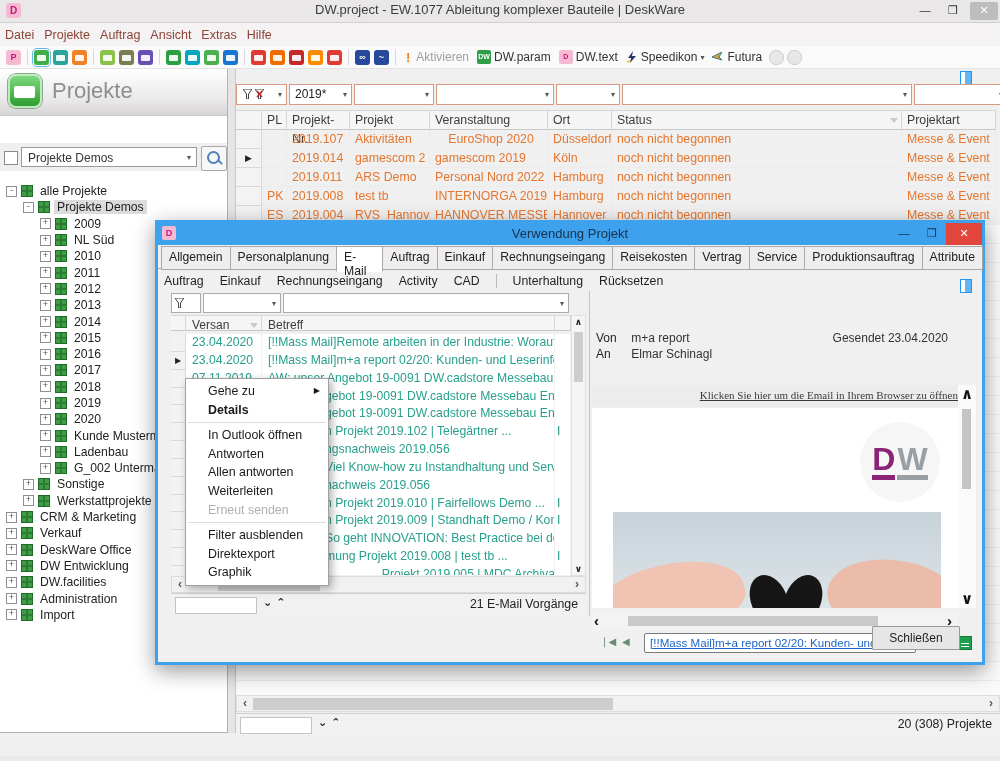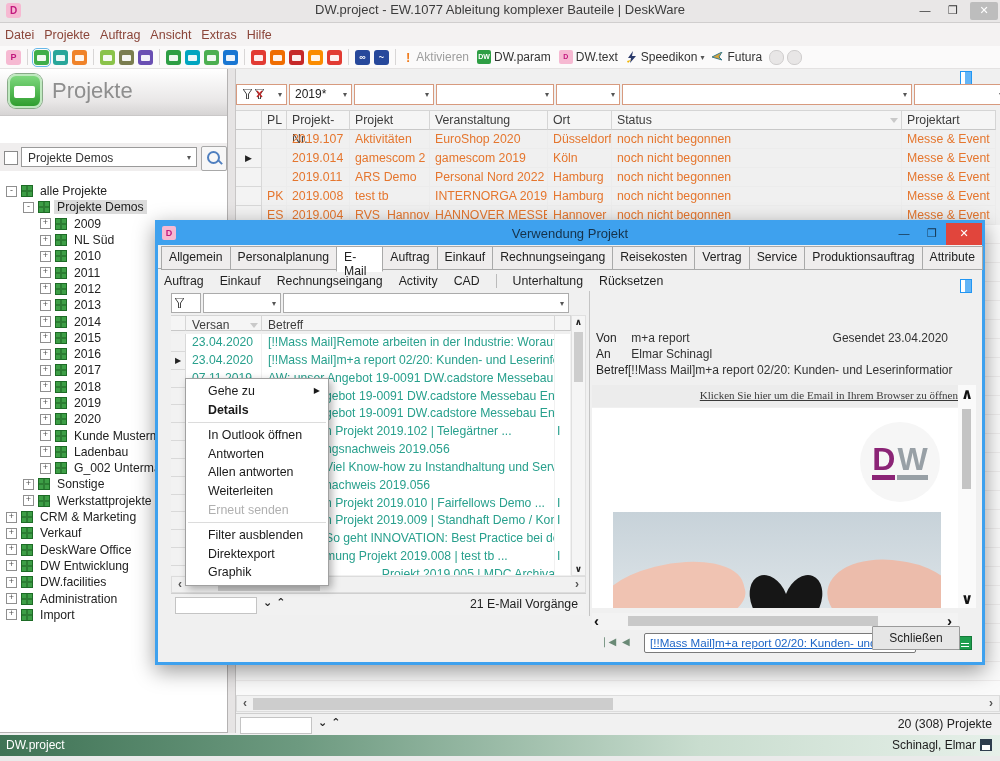--- a/index.html
+++ b/index.html
@@ -409,21 +409,21 @@
         <span class="hcell" style="width: 64px;">Ort</span>
         <span class="hcell" style="width: 290px;">Status<span class="sortg"></span></span>
         <span class="hcell" style="width: 94px;">Projektart</span>
       </div>
     <div class="gridrows">
         <div class="grow">
           <span class="gcell gut" style="width: 26px;"></span>
           <span class="gcell" style="width: 25px; color: rgb(229, 118, 46);"></span>
           <span class="gcell" style="width: 63px;">2019.107</span>
           <span class="gcell" style="width: 80px;">Aktivitäten</span>
-          <span class="gcell" style="width: 118px;">EuroShop 2020</span>
+          <span class="gcell" style="width: 118px; text-align: center;">EuroShop 2020</span>
           <span class="gcell" style="width: 64px;">Düsseldorf</span>
           <span class="gcell" style="width: 290px;">noch nicht begonnen</span>
           <span class="gcell" style="width: 94px;">Messe &amp; Event</span>
         </div>
         <div class="grow">
           <span class="gcell gut" style="width: 26px;">▶</span>
           <span class="gcell" style="width: 25px; color: rgb(229, 118, 46);"></span>
           <span class="gcell" style="width: 63px;">2019.014</span>
           <span class="gcell" style="width: 80px;">gamescom 2</span>
           <span class="gcell" style="width: 118px;">gamescom 2019</span>
@@ -468,25 +468,20 @@
       <div class="hthumb" style="left:16px;width:360px"></div>
       <span class="sarr" style="right:0">›</span>
     </div>
     <div class="countbar maincb">
       <span class="cb-input"></span>
       <span class="cb-ud">⌄⌃</span>
       <span class="cb-count">20 (308) Projekte</span>
     </div>
   </div>
 
-  <div class="statusbar">
-    <span class="sb-l">DW.project</span>
-    <span class="sb-r">Schinagl, Elmar</span>
-    <span class="floppy"></span>
-  </div>
   <div class="bstrip"></div>
 
   <div class="dialog">
     <div class="dtitle">
       <span class="dtico">D</span>
       <span class="dttext">Verwendung Projekt</span>
       <span class="dbtns">
         <span class="dwb">—</span>
         <span class="dwb">❒</span>
         <span class="dwb close">✕</span>
@@ -651,23 +646,20 @@
       <div class="phead">
         <div class="phrow" style="top:0">
           <span class="pl-lab" style="display:inline-block;width:32px">Von</span>
           <span>m+a report</span>
           <span class="psent"><span>Gesendet</span> <span>23.04.2020</span></span>
         </div>
         <div class="phrow" style="top:16px">
           <span class="pl-lab" style="display:inline-block;width:32px">An</span>
           <span>Elmar Schinagl</span>
         </div>
-        <div class="phrow" style="top:32px">
-          <span class="pl-lab">Betref</span><span>[!!Mass Mail]m+a report 02/20: Kunden- und Leserinformatior</span>
-        </div>
       </div>
       <div class="plink"><span>Klicken Sie hier um die Email in Ihrem Browser zu öffnen</span></div>
       <div class="pbody">
         <div class="logo">
           <span class="ld">D</span>
             <span class="lw">W</span>
         </div>
         <div class="photo">
           <div class="handL"></div>
           <div class="handR"></div>

